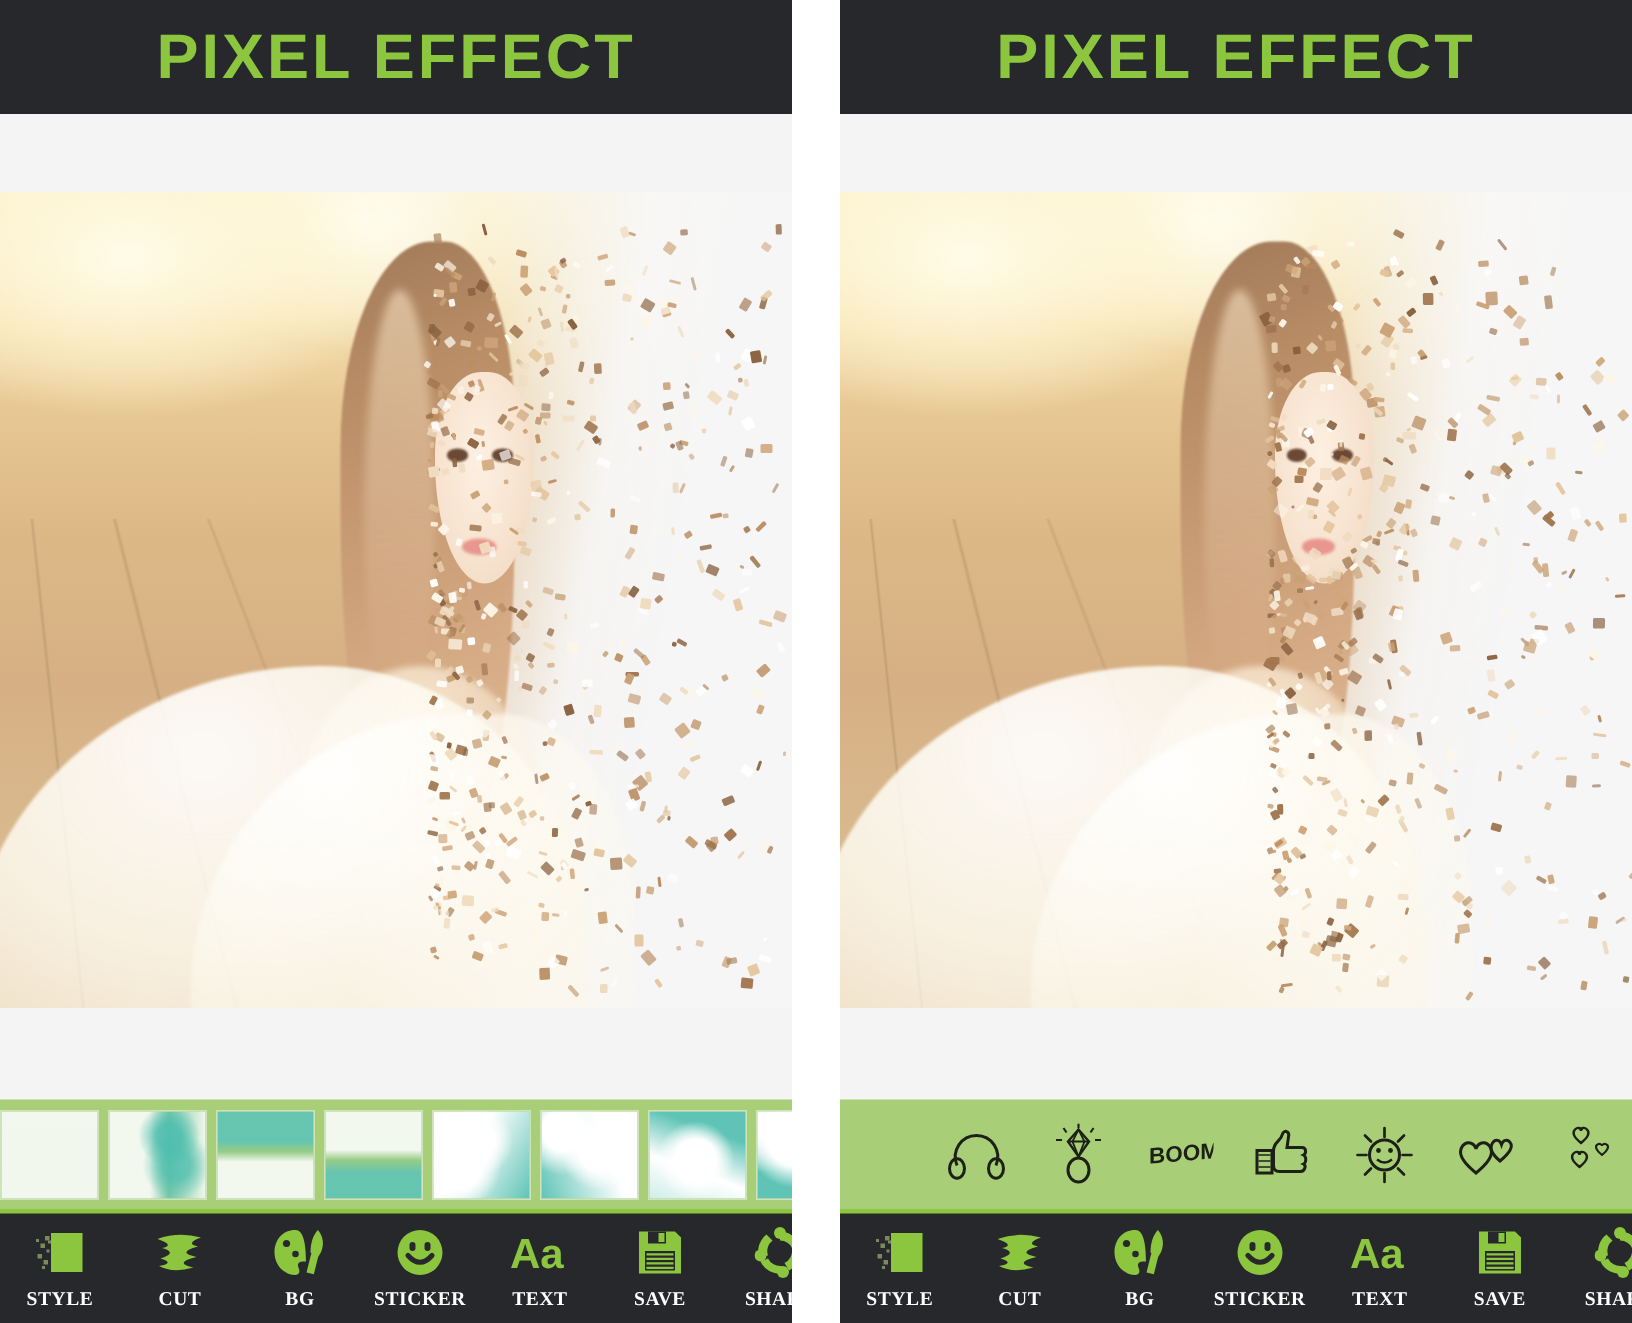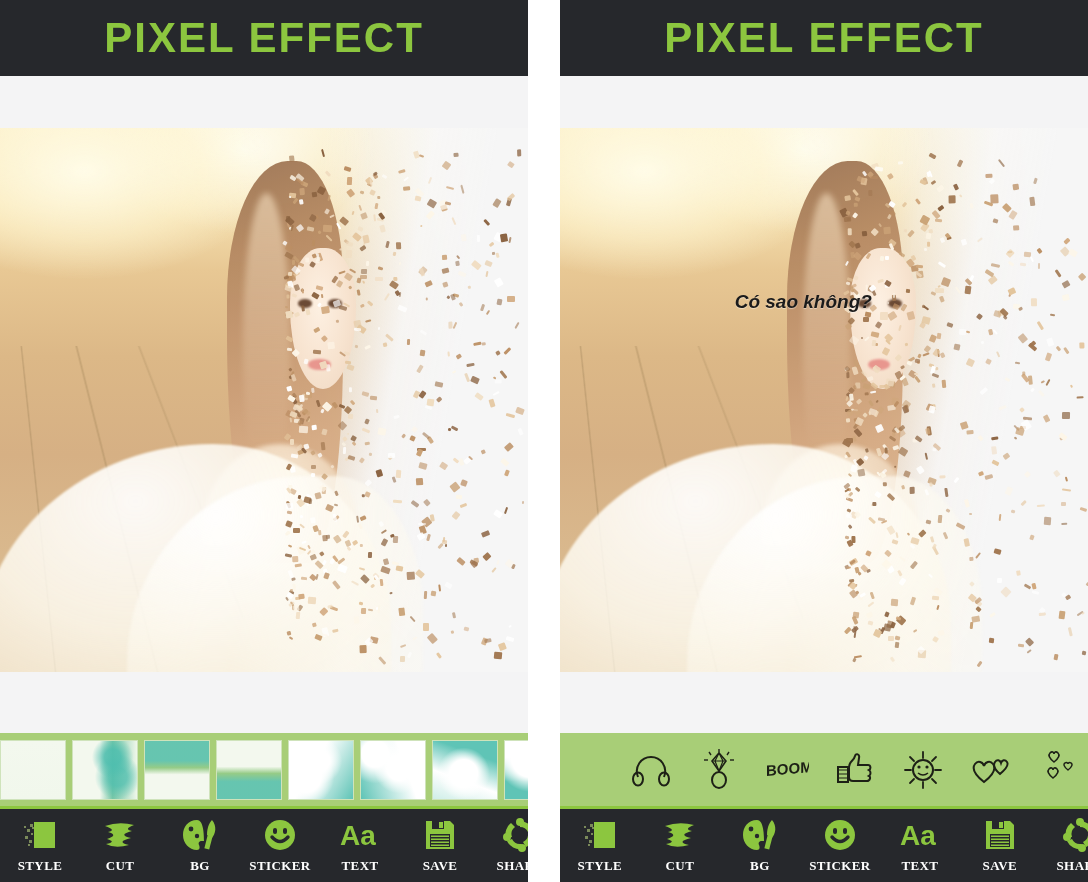--- a/index.html
+++ b/index.html
@@ -1407,21 +1407,20 @@
               <span style="left: 60.5908%; top: 47.0381%; width: 3.33565px; height: 5.44279px; background: rgb(227, 196, 155); opacity: 0.75; transform: rotate(88deg);"></span>
               <span style="left: 59.5323%; top: 92.3234%; width: 7.28058px; height: 6.96198px; background: rgb(227, 196, 155); opacity: 0.92; transform: rotate(25deg);"></span>
               <span style="left: 55.6542%; top: 22.9199%; width: 6.87212px; height: 6.0416px; background: rgb(208, 167, 124); opacity: 0.6; transform: rotate(42deg);"></span>
               <span style="left: 68.7986%; top: 32.8585%; width: 6.09174px; height: 2.48105px; background: rgb(138, 98, 64); opacity: 0.95; transform: rotate(35deg);"></span>
               <span style="left: 64.6014%; top: 45.4292%; width: 3.36538px; height: 5.89453px; background: rgb(253, 246, 232); opacity: 1; transform: rotate(49deg);"></span>
               <span style="left: 57.1782%; top: 18.9594%; width: 4.89673px; height: 5.15548px; background: rgb(138, 98, 64); opacity: 1; transform: rotate(82deg);"></span>
               <span style="left: 54.3685%; top: 51.9242%; width: 6.00062px; height: 6.1744px; background: rgb(208, 167, 124); opacity: 0.72; transform: rotate(50deg);"></span>
               <span style="left: 54.8148%; top: 29.3916%; width: 6.43629px; height: 3.00995px; background: rgb(201, 161, 117); opacity: 0.91; transform: rotate(78deg);"></span>
             </div>
           <div class="overlay-text">
-            <span class="l2">Có sao không?</span>
           </div>
         </div>
       </div>
     </div>
 
     <div class="strip sticker-strip">
       <div class="sticker">
         <svg width="38" height="34" viewBox="0 0 38 34">
             <path d="M6 24 C2 14 9 4 19 4 C29 4 36 14 32 24" stroke="#1d2016" stroke-width="2" fill="none"></path>
             <ellipse cx="6" cy="26" rx="5" ry="6.5" stroke="#1d2016" stroke-width="2" fill="none"></ellipse>

